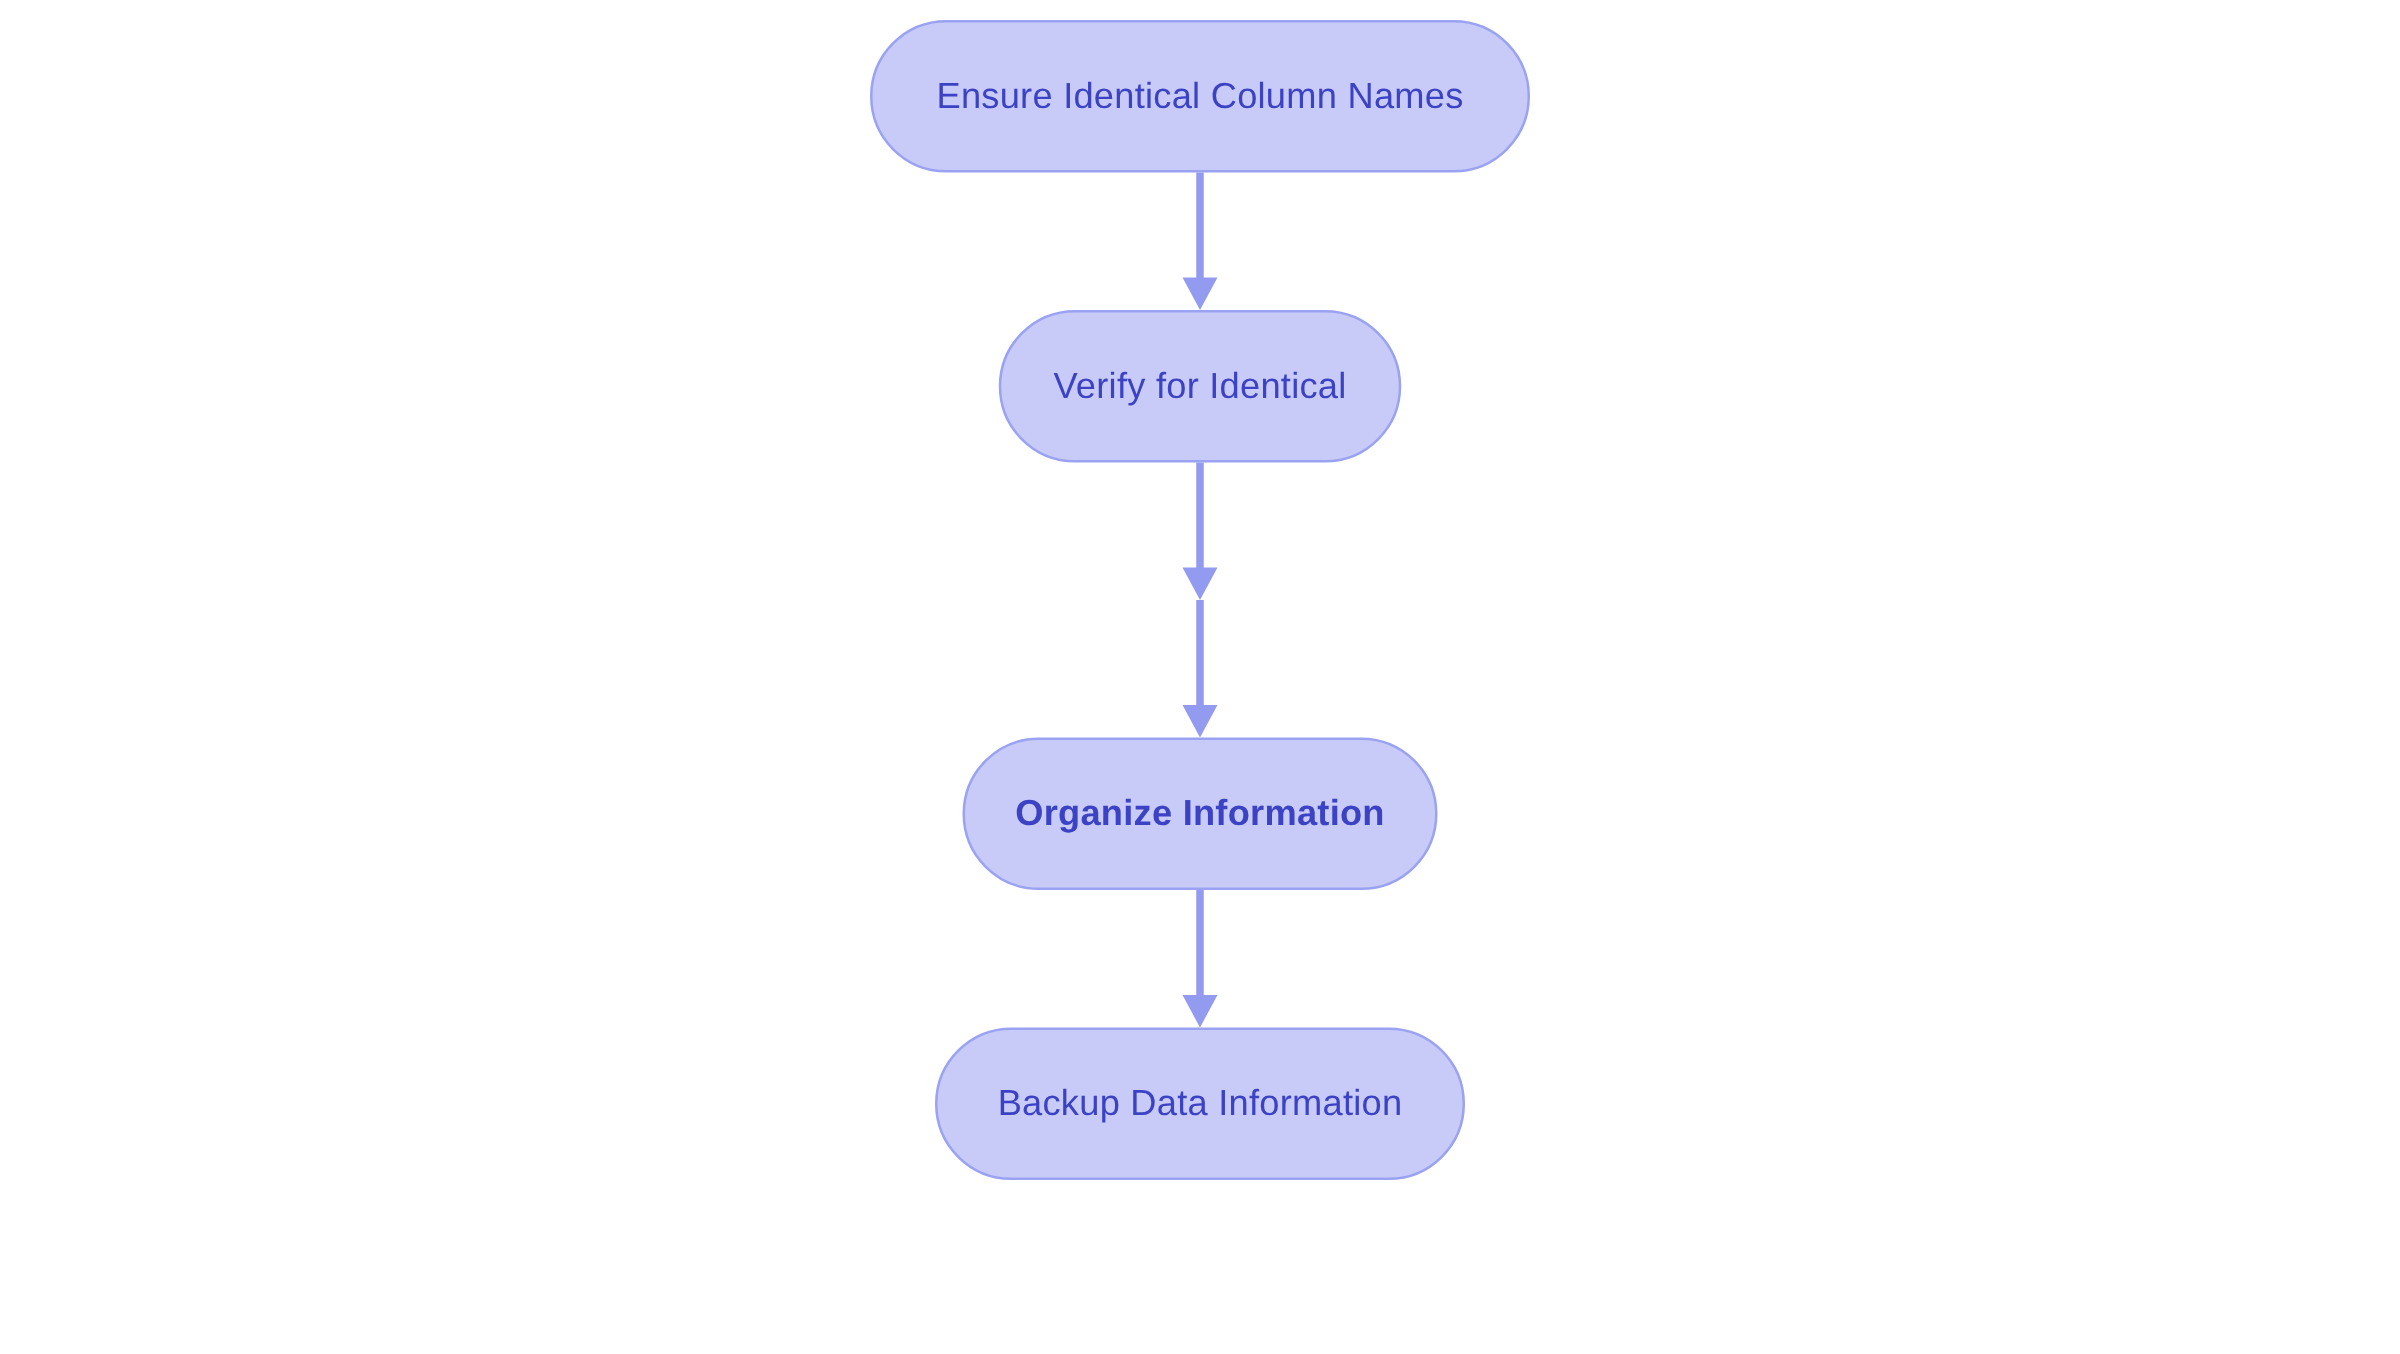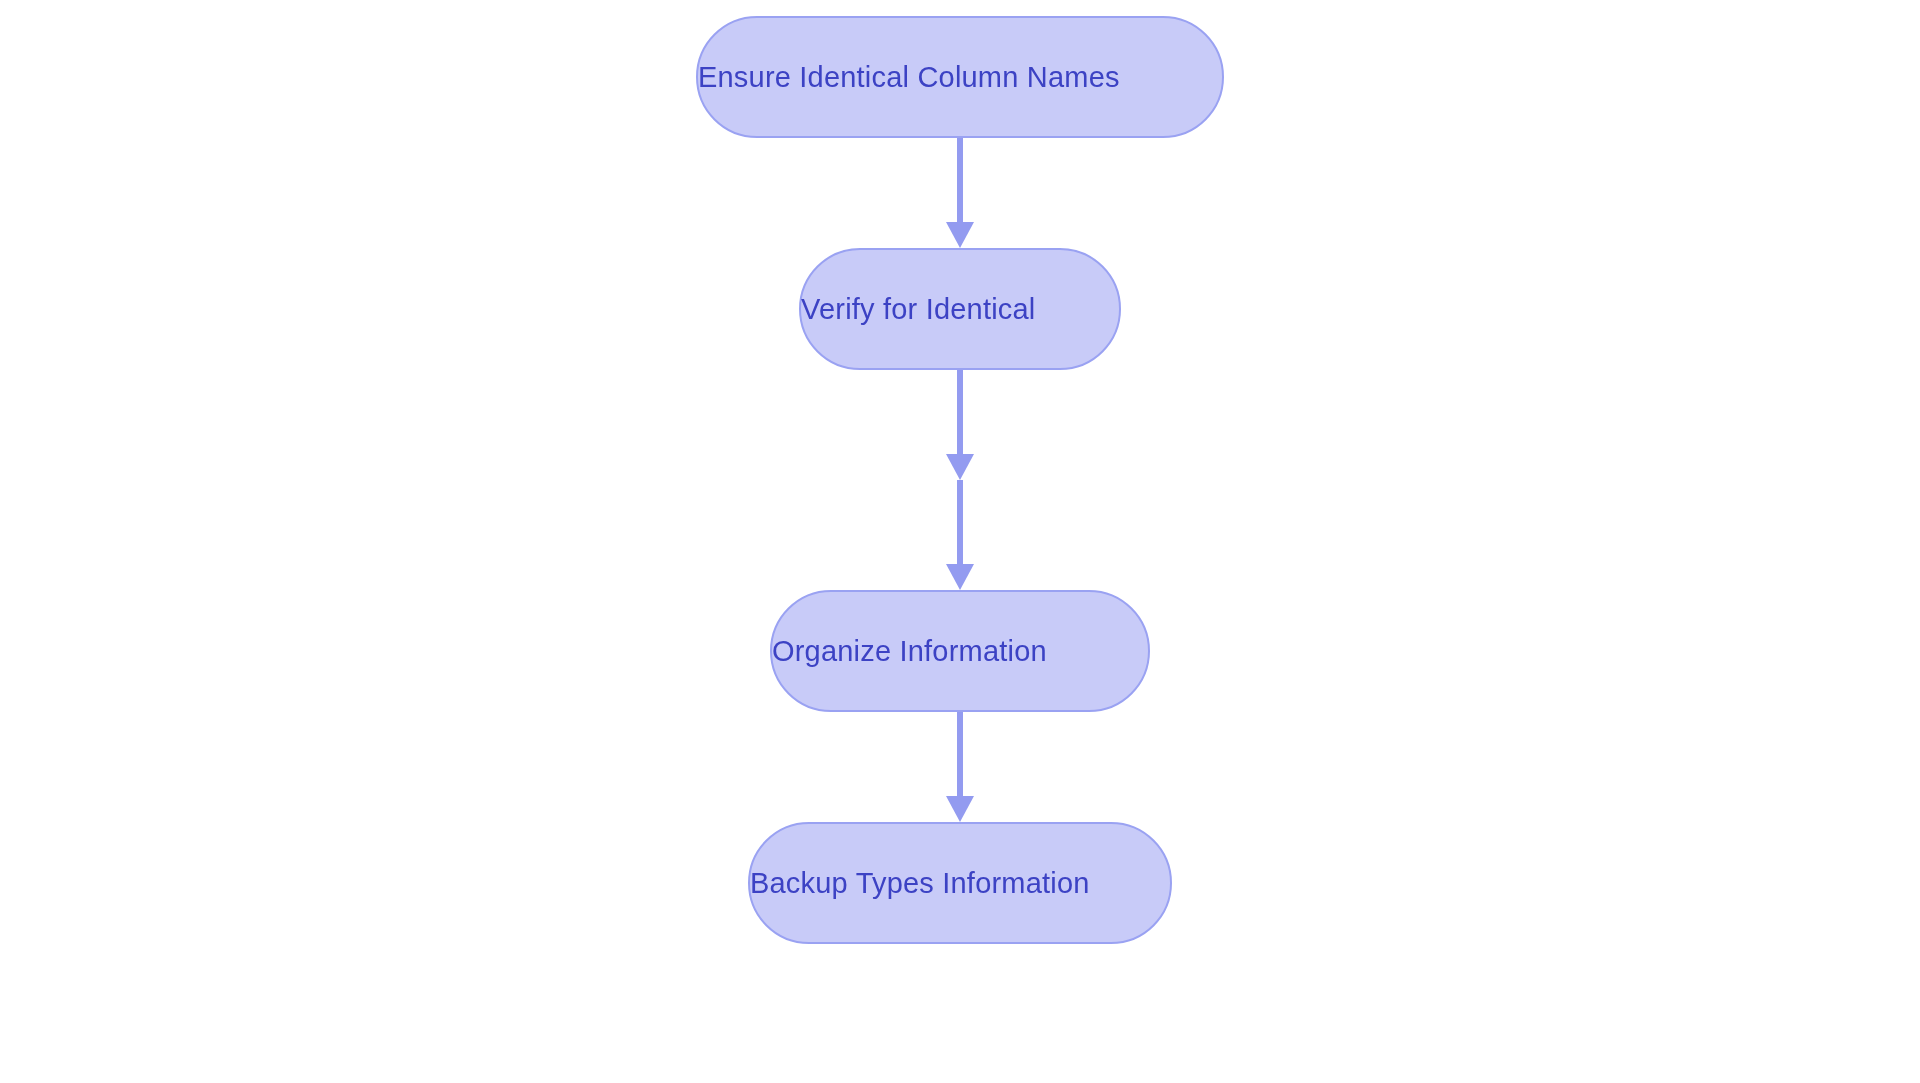--- a/index.html
+++ b/index.html
@@ -30,34 +30,34 @@
     flex-direction: column;
     align-items: center;
   }
   .node {
     height: 122px;
     border-radius: 61px;
     background: var(--node-fill);
     border: 2px solid var(--node-border);
     display: flex;
     align-items: center;
-    justify-content: flex-start;
+    justify-content: center;
     flex: 0 0 auto;
   }
   .node-label {
     color: var(--node-text);
     font-size: 29px;
     letter-spacing: 0.2px;
     white-space: nowrap;
     text-align: center;
   }
   .n1 { width: 528px; }
   .n2 { width: 322px; }
   .n3 { width: 338px; }
-  .n4 { width: 380px; }
+  .n4 { width: 380px; font-weight: bold; }
   .n5 { width: 424px; }
   .arrow {
     height: 110px;
     width: 30px;
     position: relative;
     display: flex;
     flex-direction: column;
     align-items: center;
     flex: 0 0 auto;
   }
@@ -108,17 +108,17 @@
     <div class="node n4">
       <span class="node-label">Organize Information</span>
     </div>
 
     <div class="arrow">
       <div class="arrow-line"></div>
       <div class="arrow-head"></div>
     </div>
 
     <div class="node n5">
-      <span class="node-label">Backup Types Information</span>
+      <span class="node-label">Backup Data Information</span>
     </div>
 
   </div>
 </div>
 
 </body></html>

